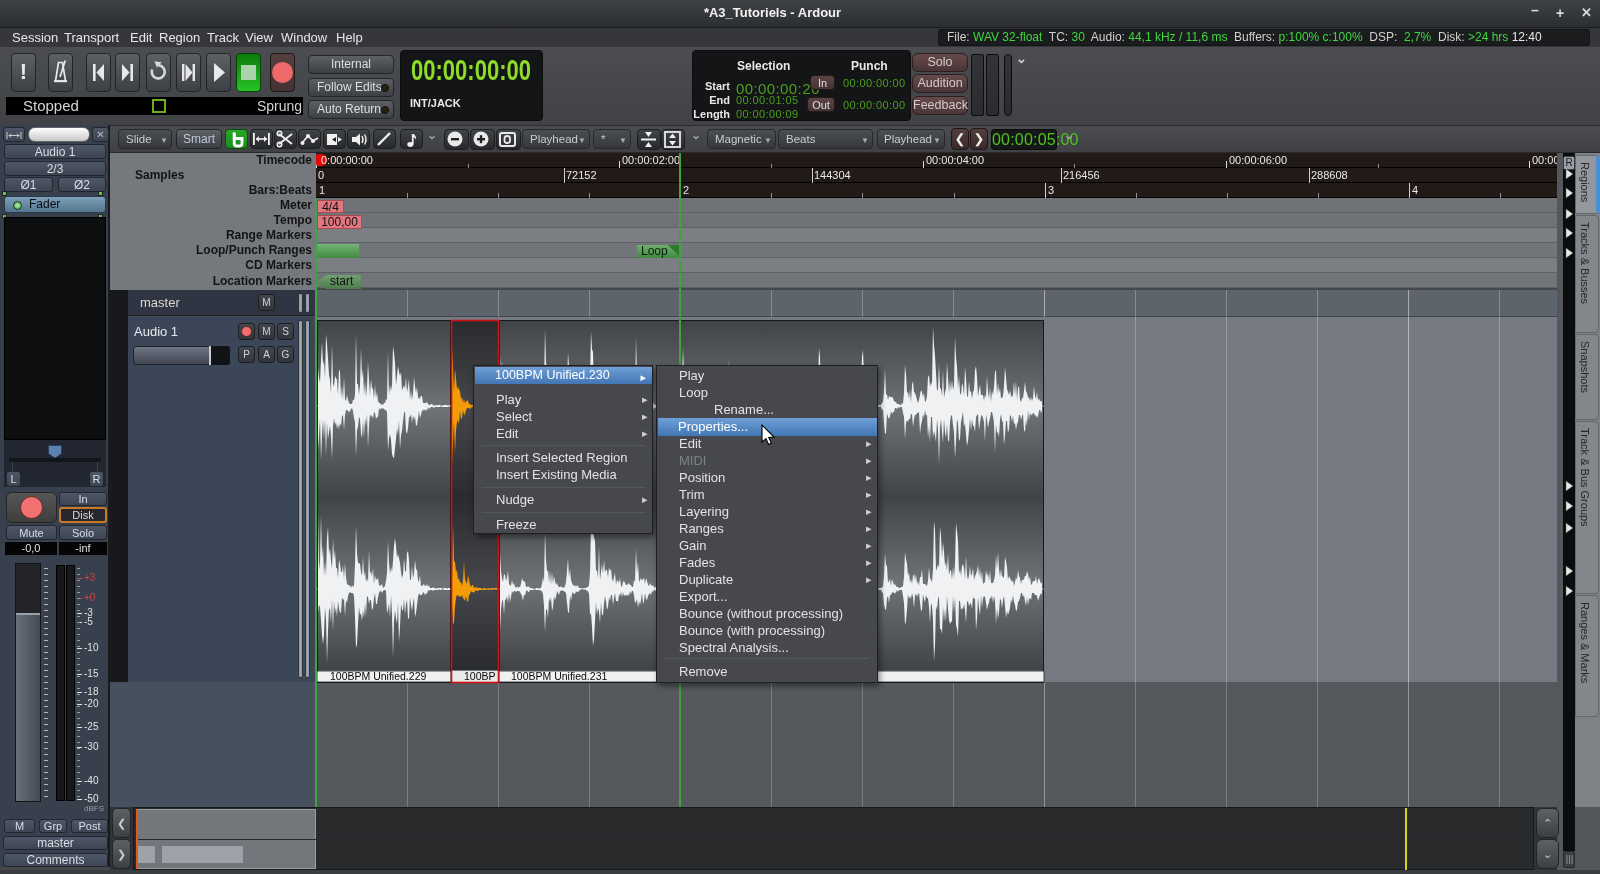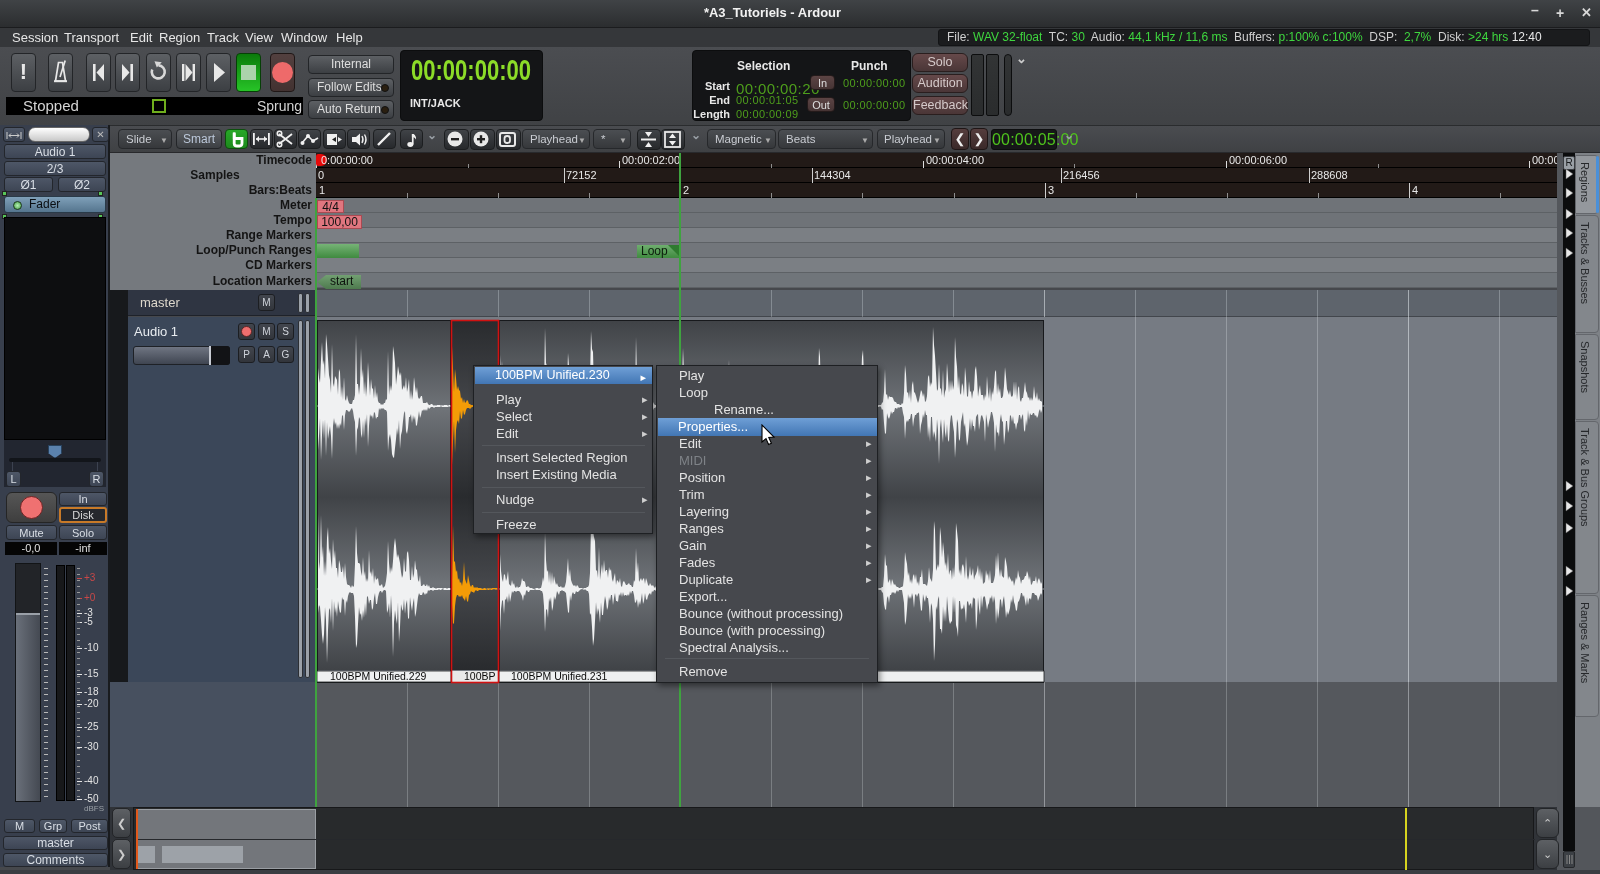--- a/index.html
+++ b/index.html
@@ -181,21 +181,21 @@
       <div class="combo" style="left:707px;top:3px;width:69px;height:20px;line-height:18px;"><span style="margin-left:7px;">Magnetic</span><span class="abs" style="right:3px;top:2px;font-size:8px;color:#aaa;">▼</span></div>
       <div class="combo" style="left:778px;top:3px;width:95px;height:20px;line-height:18px;"><span style="margin-left:7px;">Beats</span><span class="abs" style="right:3px;top:2px;font-size:8px;color:#aaa;">▼</span></div>
       <div class="combo" style="left:877px;top:3px;width:68px;height:20px;line-height:18px;"><span style="margin-left:6px;">Playhead</span><span class="abs" style="right:3px;top:2px;font-size:8px;color:#aaa;">▼</span></div>
       <div class="btn" style="left:951px;top:2px;width:18px;height:22px;text-align:center;font-size:13px;line-height:20px;color:#eee;background:linear-gradient(#553d3d,#3a2929);border-color:#1f1616;">❮</div>
       <div class="btn" style="left:970px;top:2px;width:18px;height:22px;text-align:center;font-size:13px;line-height:20px;color:#eee;background:linear-gradient(#553d3d,#3a2929);border-color:#1f1616;">❯</div>
       <div class="abs" style="left:991px;top:3px;width:66px;height:21px;background:#161718;border:1px solid #0d0e0f;border-radius:3px;color:#4fc31d;font-size:16px;text-align:center;line-height:20px;letter-spacing:0.2px;">00:00:05:00</div>
       <div class="chv" style="left:1064px;top:2px;font-size:12px;">⌄</div>
     </div>
     <div class="abs" style="left:110px;top:153px;width:206px;height:137px;background:#75797e;">
       <div class="abs" style="left:0;top:0px;width:202px;height:15px;text-align:right;color:#141414;font-size:12px;font-weight:bold;line-height:15px;white-space:nowrap;">Timecode</div>
-      <div class="abs" style="left:0;top:15px;width:202px;height:15px;text-align:center;color:#141414;font-size:12px;font-weight:bold;line-height:15px;white-space:nowrap;padding-left:8px;">Samples</div>
+      <div class="abs" style="left:17px;top:15px;width:202px;height:15px;text-align:left;color:#141414;font-size:12px;font-weight:bold;line-height:15px;white-space:nowrap;padding-left:8px;">Samples</div>
       <div class="abs" style="left:0;top:30px;width:202px;height:15px;text-align:right;color:#141414;font-size:12px;font-weight:bold;line-height:15px;white-space:nowrap;">Bars:Beats</div>
       <div class="abs" style="left:0;top:45px;width:202px;height:15px;text-align:right;color:#141414;font-size:12px;font-weight:bold;line-height:15px;white-space:nowrap;">Meter</div>
       <div class="abs" style="left:0;top:60px;width:202px;height:15px;text-align:right;color:#141414;font-size:12px;font-weight:bold;line-height:15px;white-space:nowrap;">Tempo</div>
       <div class="abs" style="left:0;top:75px;width:202px;height:15px;text-align:right;color:#141414;font-size:12px;font-weight:bold;line-height:15px;white-space:nowrap;">Range Markers</div>
       <div class="abs" style="left:0;top:90px;width:202px;height:15px;text-align:right;color:#141414;font-size:12px;font-weight:bold;line-height:15px;white-space:nowrap;">Loop/Punch Ranges</div>
       <div class="abs" style="left:0;top:105px;width:202px;height:15px;text-align:right;color:#141414;font-size:12px;font-weight:bold;line-height:15px;white-space:nowrap;">CD Markers</div>
       <div class="abs" style="left:0;top:120px;width:202px;height:16px;text-align:right;color:#141414;font-size:12px;font-weight:bold;line-height:16px;white-space:nowrap;">Location Markers</div>
     </div>
     <div class="abs" style="left:316px;top:153px;width:1241px;height:137px;overflow:hidden;">
       <div class="abs" style="left:0;top:0;width:1241px;height:15px;background:#221a17;border-bottom:1px solid #000;"></div>

